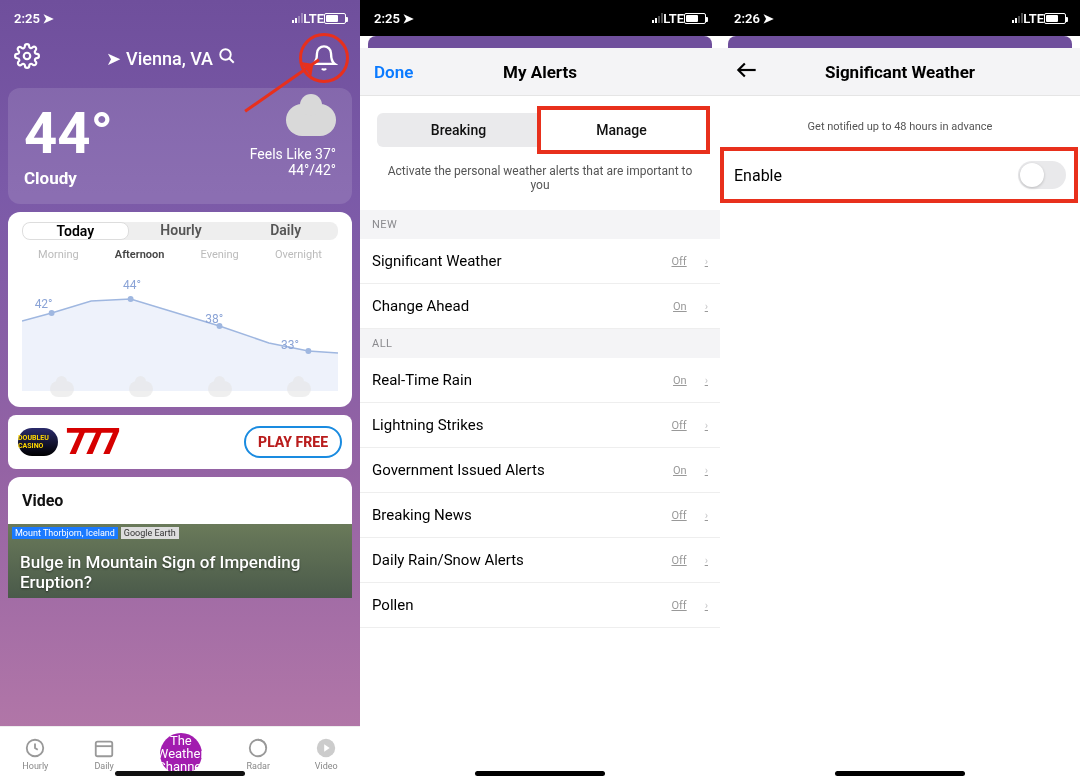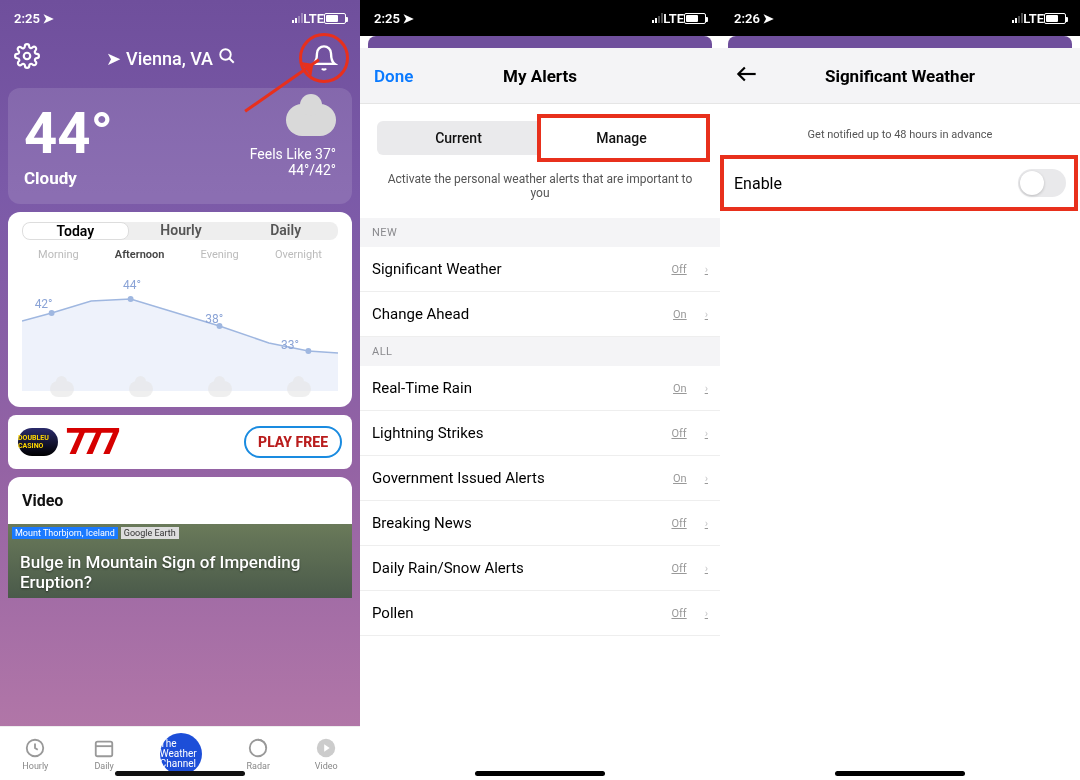--- a/index.html
+++ b/index.html
@@ -45,29 +45,29 @@
   .play-btn { border:2px solid #1a8be0; color:#b91c1c; font-weight:800; font-size:14px; border-radius:18px; padding:6px 12px; }
   .vid-card { background:#fff; border-radius:12px 12px 0 0; margin:8px 8px 0; }
   .vid-hdr { padding:14px; font-weight:700; font-size:16px; color:#111; }
   .vid-img { height:74px; background:linear-gradient(#6a7a5a,#4a5a4a); position:relative; }
   .vid-tag { position:absolute; top:4px; left:4px; font-size:9px; color:#fff; }
   .vid-tag .ge { background:#ddd;color:#333;padding:1px 3px;margin-left:3px; }
   .vid-title { position:absolute; bottom:6px; left:12px; right:12px; color:#fff; font-size:17px; font-weight:500; text-shadow:0 1px 2px rgba(0,0,0,.5); }
   .tabbar { position:absolute; bottom:0; left:0; right:0; height:54px; background:#fff; display:flex; justify-content:space-around; align-items:center; border-top:1px solid #eee; }
   .tab { display:flex; flex-direction:column; align-items:center; gap:2px; color:#888; font-size:9px; }
   .tab svg { width:22px;height:22px; }
-  .tab.center { width:42px;height:42px;background:#1d4ed8;border-radius:50%;color:#fff;font-size:10px;display:flex;align-items:center;justify-content:center;line-height:1; }
+  .tab.center { width:42px;height:42px;background:#a21caf;border-radius:50%;color:#fff;font-size:13px;display:flex;align-items:center;justify-content:center;text-align:center;line-height:1; }
   .home-ind { position:absolute; bottom:4px; left:50%; transform:translateX(-50%); width:130px; height:5px; background:#000; border-radius:3px; }
   .p1 .home-ind { background:#111; }
 
   
   .p2,.p3 { background:#fff; }
   .p2 .status-bar, .p3 .status-bar { background:#000; color:#fff; }
   .purple-strip { height:12px; background:#6f4f9c; margin:0 8px; border-radius:8px 8px 0 0; }
-  .modal-hdr { height:56px; background:#f4f4f6; display:flex; align-items:center; padding:0 14px; position:relative; border-bottom:1px solid #e5e5e5; }
+  .modal-hdr { height:48px; background:#f4f4f6; display:flex; align-items:center; padding:0 14px; position:relative; border-bottom:1px solid #e5e5e5; }
   .modal-title { position:absolute; left:0; right:0; text-align:center; font-size:17px; font-weight:700; color:#000; pointer-events:none; }
   .done { color:#0a7aff; font-size:17px; font-weight:600; }
   .back-arr { width:26px;height:26px;color:#000; }
   .seg2 { display:flex; margin:16px; border:1px solid transparent; }
   .seg2 div { flex:1; text-align:center; padding:9px 0; font-size:14px; font-weight:500; }
   .seg2 .inactive { background:#eaeaec; color:#111; border-radius:6px 0 0 6px; }
   .seg2 .active2 { background:#fff; color:#111; border-radius:0 6px 6px 0; }
   .seg2-wrap { position:relative; margin:16px; }
   .red-box { position:absolute; border:4px solid #e8301c; pointer-events:none; }
   .help-txt { font-size:12px; color:#555; text-align:center; padding:0 20px 18px; }
@@ -258,21 +258,21 @@
     </div>
   </div>
   <div class="purple-strip"></div>
   <div class="modal-hdr">
     <span class="done">Done</span>
     <span class="modal-title">My Alerts</span>
   </div>
 
   <div class="seg2-wrap">
     <div class="seg2" style="margin:0;">
-      <div class="inactive">Current</div>
+      <div class="inactive">Breaking</div>
       <div class="active2">Manage</div>
     </div>
     <div class="red-box" style="left:49%;top:-6px;right:-6px;bottom:-6px;"></div>
   </div>
 
   <div class="help-txt">Activate the personal weather alerts that are important to you</div>
 
   <div class="sect-hdr">NEW</div>
   <div id="rows-new">
       <div class="row">

